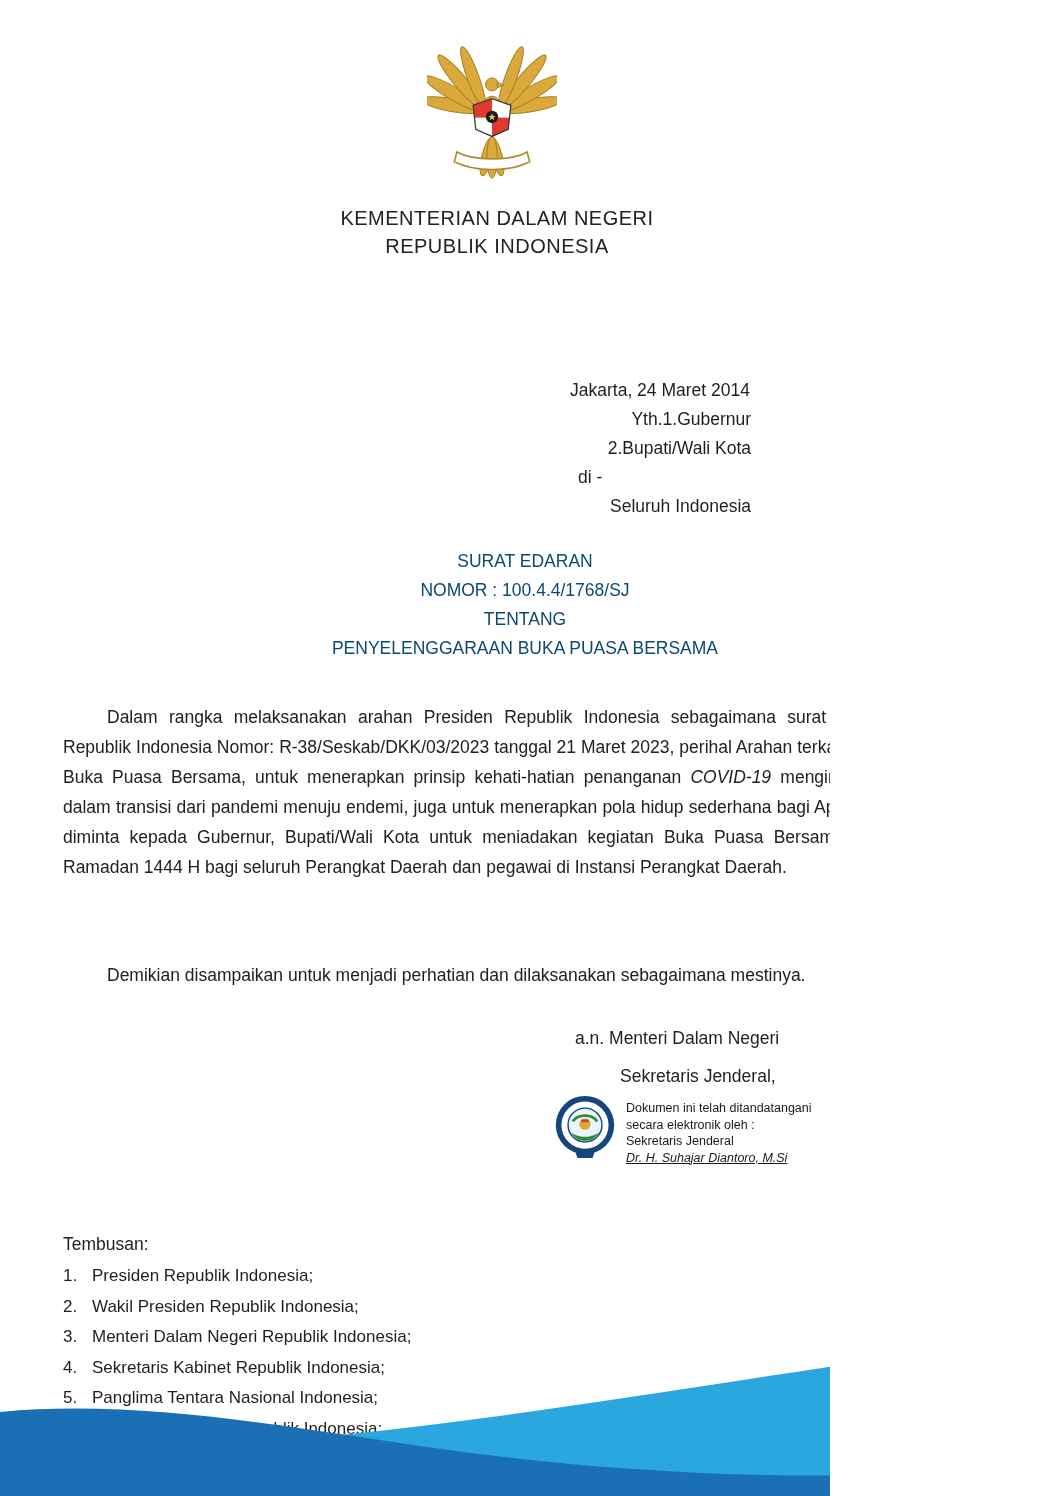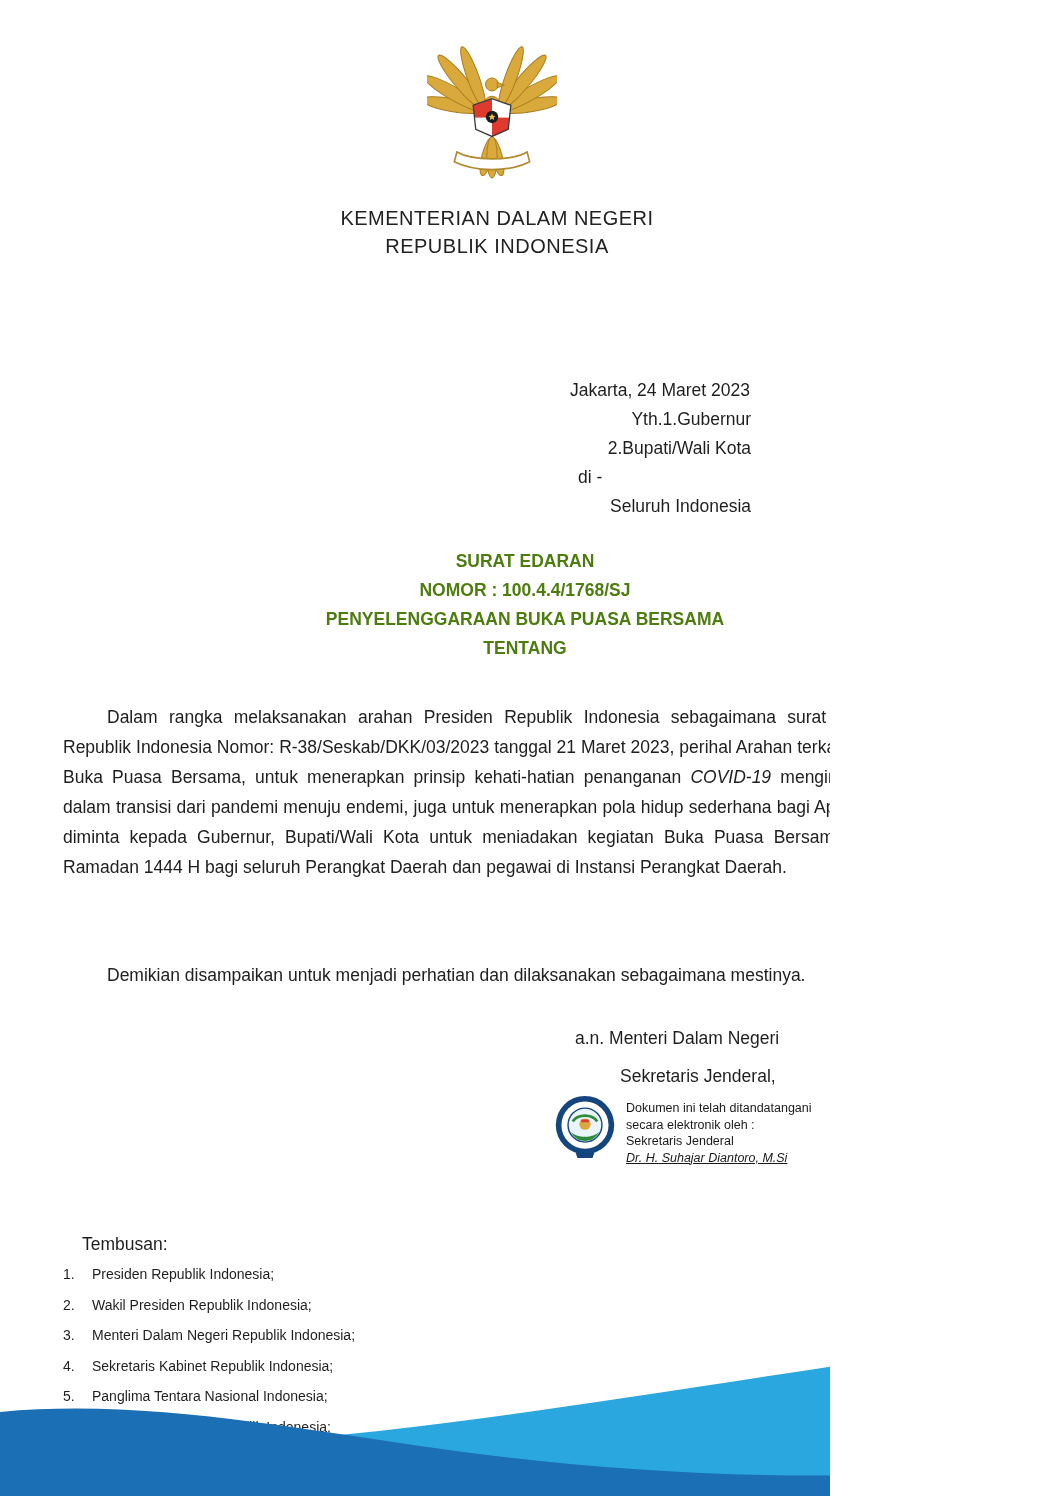--- a/index.html
+++ b/index.html
@@ -54,24 +54,24 @@
   .di-line { padding-left: 5px; margin-left: 13px; }
   .loc-line { padding-left: 50px; }
 
   
   .title-block {
     position: absolute;
     top: 547px;
     left: 0;
     width: 1050px;
     text-align: center;
-    font-weight: bold;
+    font-weight: normal;
     font-size: 17.5px;
     line-height: 29px;
-    color: #4d7c0f;
+    color: #0c4a6e;
   }
 
   
   .para {
     position: absolute;
     left: 63px;
     width: 924px;
     font-size: 17.5px;
     line-height: 30px;
     text-align: justify;
@@ -114,27 +114,26 @@
   }
   .stamp-signer { text-decoration: underline; font-style: italic; }
 
   
   .tembusan-heading {
     position: absolute;
     top: 1234px;
     left: 63px;
     font-size: 17.5px;
     color: #1f1f1f;
-    margin-left: 19px;
   }
   .tembusan-list {
     position: absolute;
     top: 1266px;
     left: 63px;
-    font-size: 14px;
+    font-size: 17px;
     color: #1f1f1f;
   }
   .tembusan-row { height: 30.5px; white-space: nowrap; }
   .tembusan-num { display: inline-block; width: 29px; }
 
   
   .footer-waves {
     position: absolute;
     left: 0;
     bottom: 0;
@@ -185,36 +184,36 @@
 
     <path d="M46,162 C70,176 130,176 154,162 L158,177 C126,193 74,193 42,177 Z" fill="#ffffff" stroke="#b08a2e" stroke-width="2.5"></path>
   </svg>
 
   <div class="ministry-block">
     <div>KEMENTERIAN DALAM NEGERI</div>
     <div>REPUBLIK INDONESIA</div>
   </div>
 
   <div class="recipient-block">
-    <div class="date-line">Jakarta, 24 Maret 2023</div>
+    <div class="date-line">Jakarta, 24 Maret 2014</div>
     <div class="addr-row">
       <span class="addr-num">Yth.1.</span><span>Gubernur</span>
     </div>
     <div class="addr-row addr-row2">
       <span class="addr-num2">2.</span><span>Bupati/Wali Kota</span>
     </div>
     <div class="di-line">di -</div>
     <div class="loc-line">Seluruh Indonesia</div>
   </div>
 
   <div class="title-block">
     <div>SURAT EDARAN</div>
     <div>NOMOR : 100.4.4/1768/SJ</div>
+    <div>TENTANG</div>
     <div>PENYELENGGARAAN BUKA PUASA BERSAMA</div>
-    <div>TENTANG</div>
   </div>
 
   <p class="para para-1"><span>Dalam rangka melaksanakan arahan Presiden Republik Indonesia sebagaimana surat Sekretaris Kabinet Republik Indonesia Nomor: R-38/Seskab/DKK/03/2023 tanggal 21 Maret 2023, perihal Arahan terkait Penyelenggaraan Buka Puasa Bersama, untuk menerapkan prinsip kehati-hatian penanganan </span><span class="italic">COVID-19</span><span> mengingat saat ini masih dalam transisi dari pandemi menuju endemi, juga untuk menerapkan pola hidup sederhana bagi Aparatur Sipil Negara, diminta kepada Gubernur, Bupati/Wali Kota untuk meniadakan kegiatan Buka Puasa Bersama pada bulan suci Ramadan 1444 H bagi seluruh Perangkat Daerah dan pegawai di Instansi Perangkat Daerah.</span></p>
 
   <p class="para para-2">Demikian disampaikan untuk menjadi perhatian dan dilaksanakan sebagaimana mestinya.</p>
 
   <div class="sig-an">a.n. Menteri Dalam Negeri</div>
   <div class="sig-title">Sekretaris Jenderal,</div>
 
   <div class="stamp">

